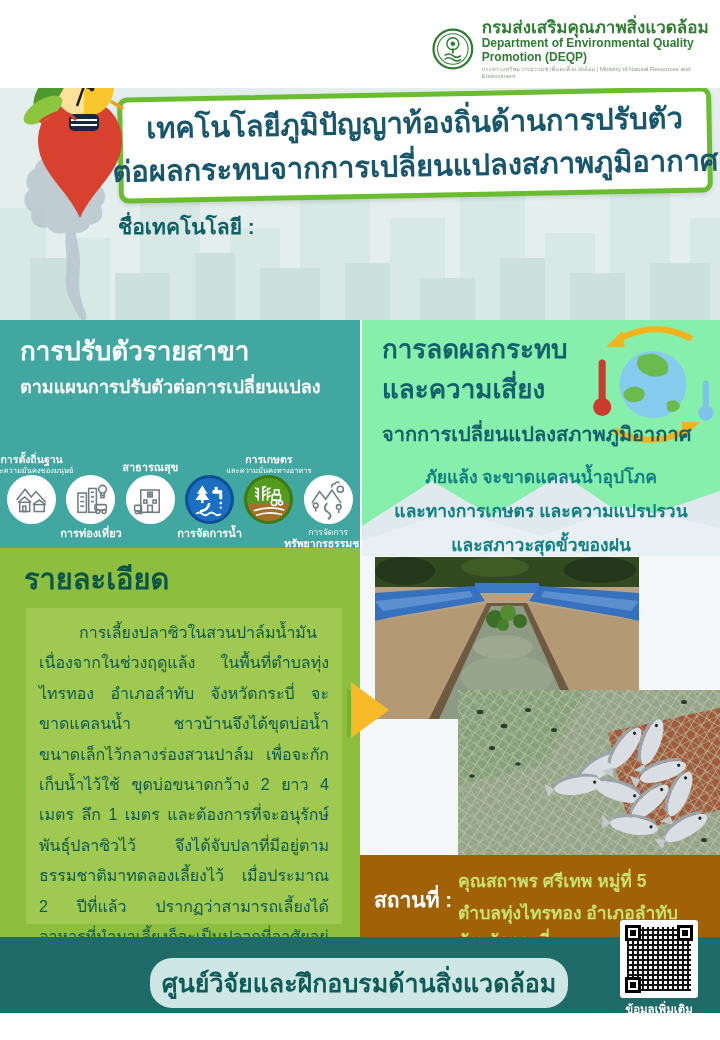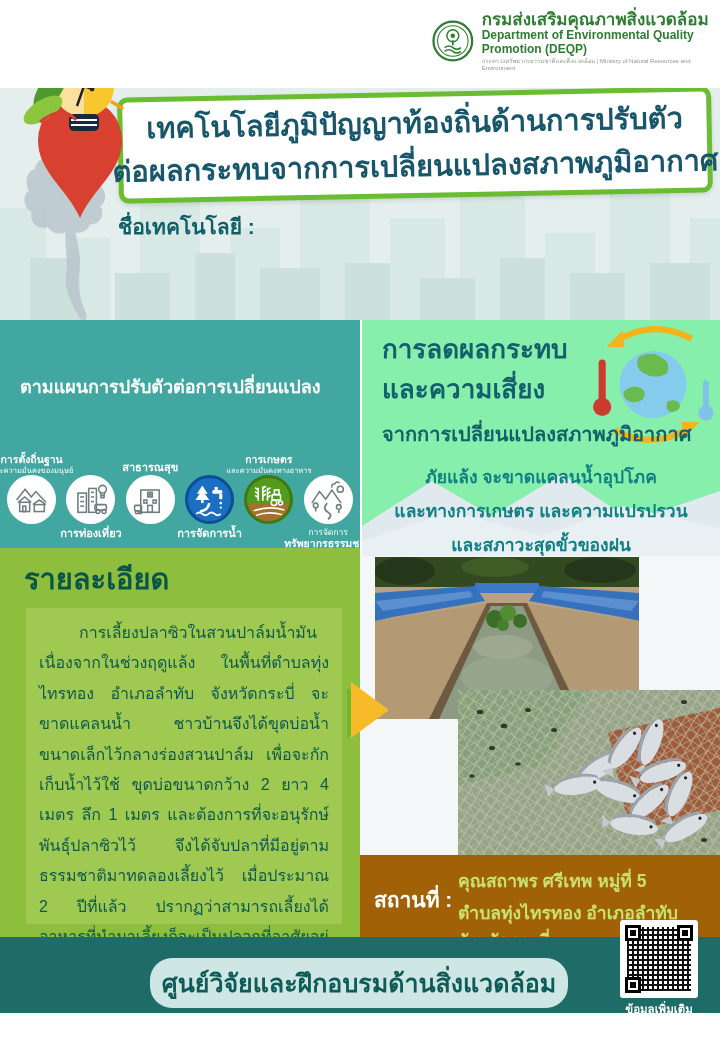--- a/index.html
+++ b/index.html
@@ -1,21 +1,21 @@
 <!DOCTYPE html>
 <html><head>
 <meta charset="utf-8">
 <style>
   html,body{margin:0;padding:0;background:#fff;}
   *{box-sizing:border-box;font-family:"Liberation Sans","DejaVu Sans",sans-serif;}
   .poster{position:relative;width:720px;height:1040px;background:#fff;overflow:hidden;margin:0 auto;}
   .abs{position:absolute;}
 
   
-  .logo{left:432px;top:8px;width:280px;height:66px;display:flex;align-items:center;gap:8px;}
+  .logo{left:432px;top:16px;width:280px;height:66px;display:flex;align-items:center;gap:8px;}
   .logo-text{display:flex;flex-direction:column;line-height:1.12;}
   .logo-th{font-size:17px;font-weight:bold;color:#2e7d32;}
   .logo-en{font-size:12px;font-weight:bold;color:#2e7d32;}
   .logo-sub{font-size:6px;color:#8a9a8a;margin-top:2px;}
 
   
   .hero{left:0;top:88px;width:720px;height:232px;background:#e4efed;overflow:hidden;}
   .banner{left:118px;top:4px;width:594px;height:106px;background:#fff;border:5px solid #6abc31;
           border-radius:10px;transform:rotate(-1.1deg);display:flex;flex-direction:column;
           justify-content:center;align-items:center;box-shadow:0 2px 4px rgba(0,0,0,.12);}
@@ -152,20 +152,21 @@
       <line x1="61" y1="93" x2="87" y2="93" stroke="#fff" stroke-width="2"></line>
       <ellipse cx="40" cy="58" rx="24" ry="11" fill="#4e9a2e" transform="rotate(-55 40 58)"></ellipse>
       <ellipse cx="33" cy="78" rx="22" ry="10" fill="#8cc63f" transform="rotate(-32 33 78)"></ellipse>
       <path d="M30 90 Q52 72 66 88" stroke="#d8402f" fill="none" stroke-width="3"></path>
     </svg>
 
     <div class="abs tech-label">ชื่อเทคโนโลยี :</div>
   </div>
 
   <div class="abs panel-left">
+    <div class="abs pl-title">การปรับตัวรายสาขา</div>
     <div class="abs pl-sub" style="top:52px">ตามแผนการปรับตัวต่อการเปลี่ยนแปลง</div>
 
     <div class="abs sectors">
 
       <div class="sector">
         <div class="sec-top">
           <span class="lbl">การตั้งถิ่นฐาน</span>
           <span class="lbl-sm">และความมั่นคงของมนุษย์</span>
         </div>
         <div class="sec-circle">

